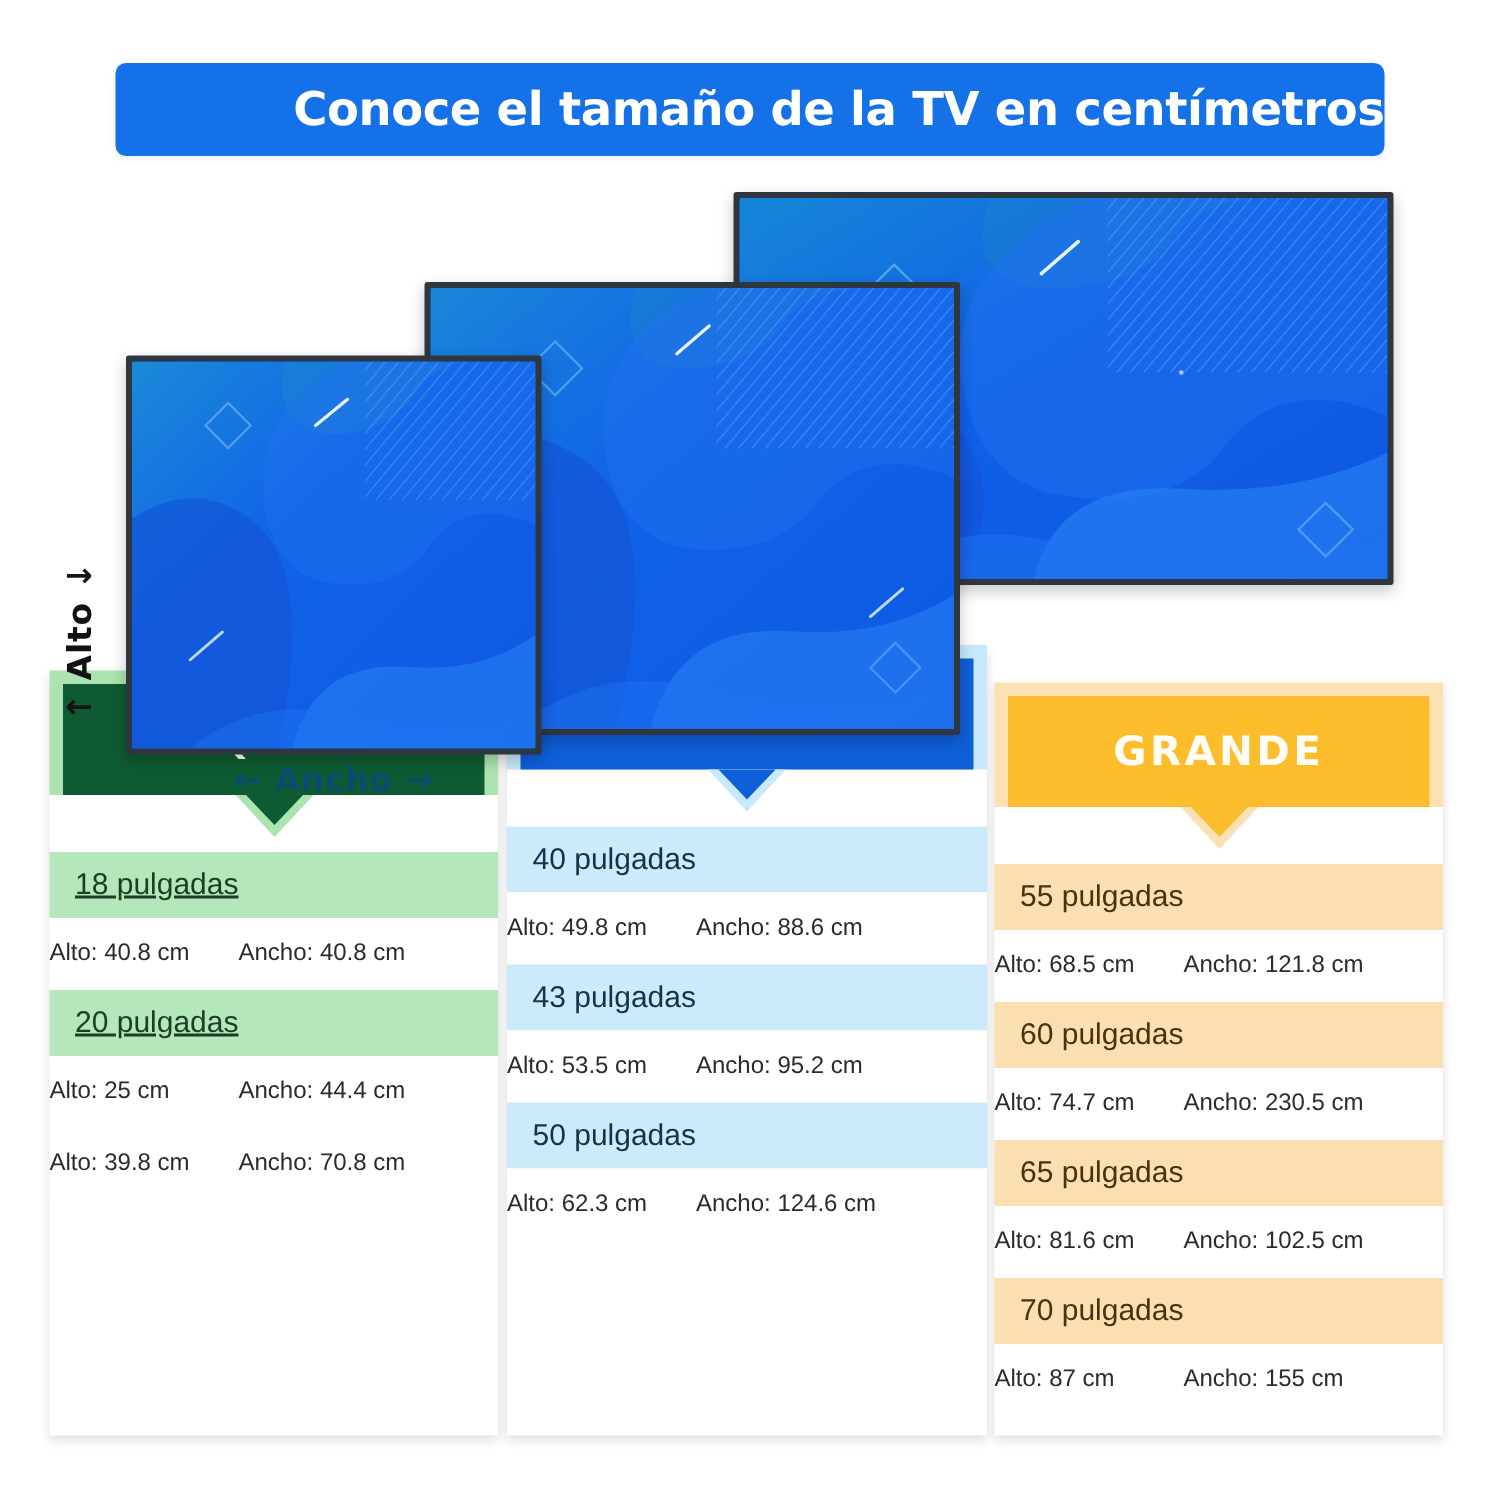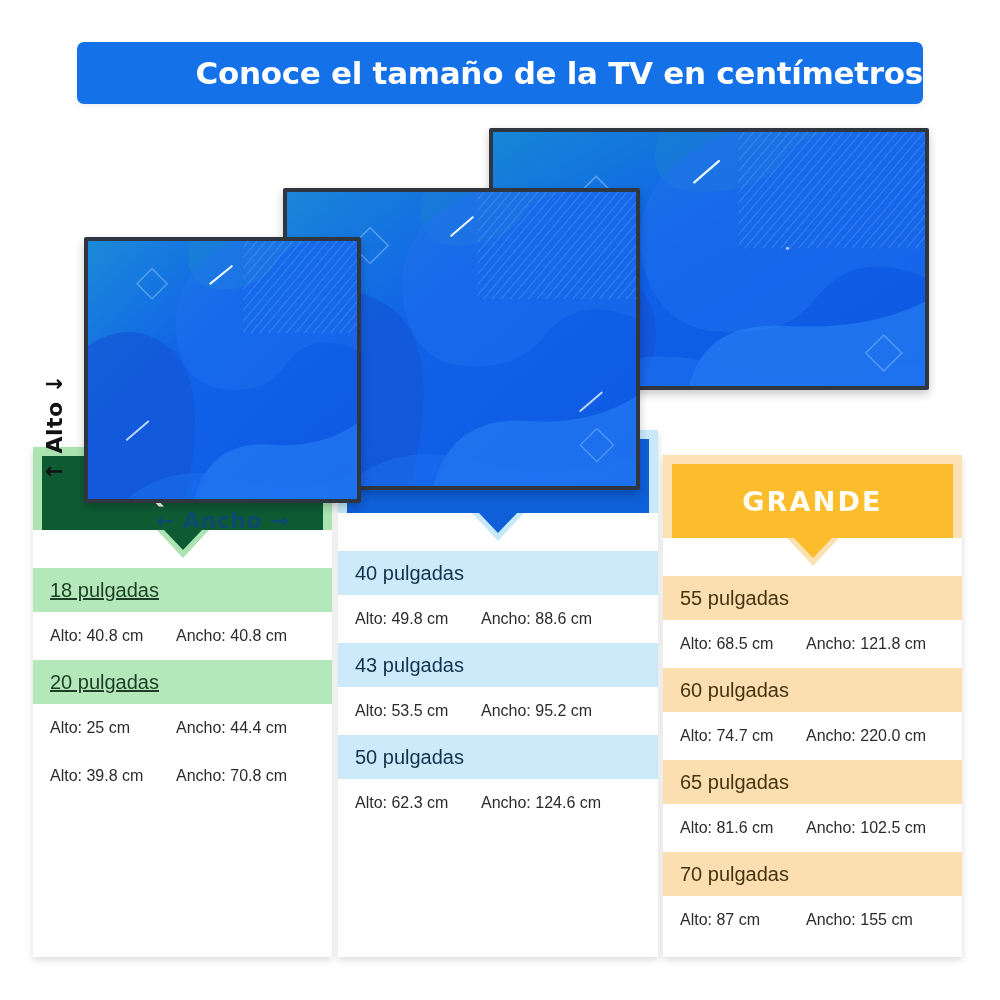--- a/index.html
+++ b/index.html
@@ -154,21 +154,20 @@
     display: flex;
     align-items: center;
     padding-left: 17px;
     box-sizing: border-box;
     font-size: 20px;
   }
   .row-dims {
     height: 48px;
     display: flex;
     align-items: center;
-    padding-left: 17px;
     box-sizing: border-box;
     background: #ffffff;
     font-size: 16px;
     color: #2b2b2b;
   }
   .row-dims .dim-alto  { width: 126px; }
   .row-dims .dim-ancho { }
 
   
   #card-small  .card-header-wrap { background: #abe4b1; }
@@ -376,21 +375,21 @@
     <div class="row-dims">
       <span class="dim-alto">Alto: 68.5 cm</span>
       <span class="dim-ancho">Ancho: 121.8 cm</span>
     </div>
 
     <div class="row-inch">
       <span>60 pulgadas</span>
     </div>
     <div class="row-dims">
       <span class="dim-alto">Alto: 74.7 cm</span>
-      <span class="dim-ancho">Ancho: 220.0 cm</span>
+      <span class="dim-ancho">Ancho: 230.5 cm</span>
     </div>
 
     <div class="row-inch">
       <span>65 pulgadas</span>
     </div>
     <div class="row-dims">
       <span class="dim-alto">Alto: 81.6 cm</span>
       <span class="dim-ancho">Ancho: 102.5 cm</span>
     </div>
 

